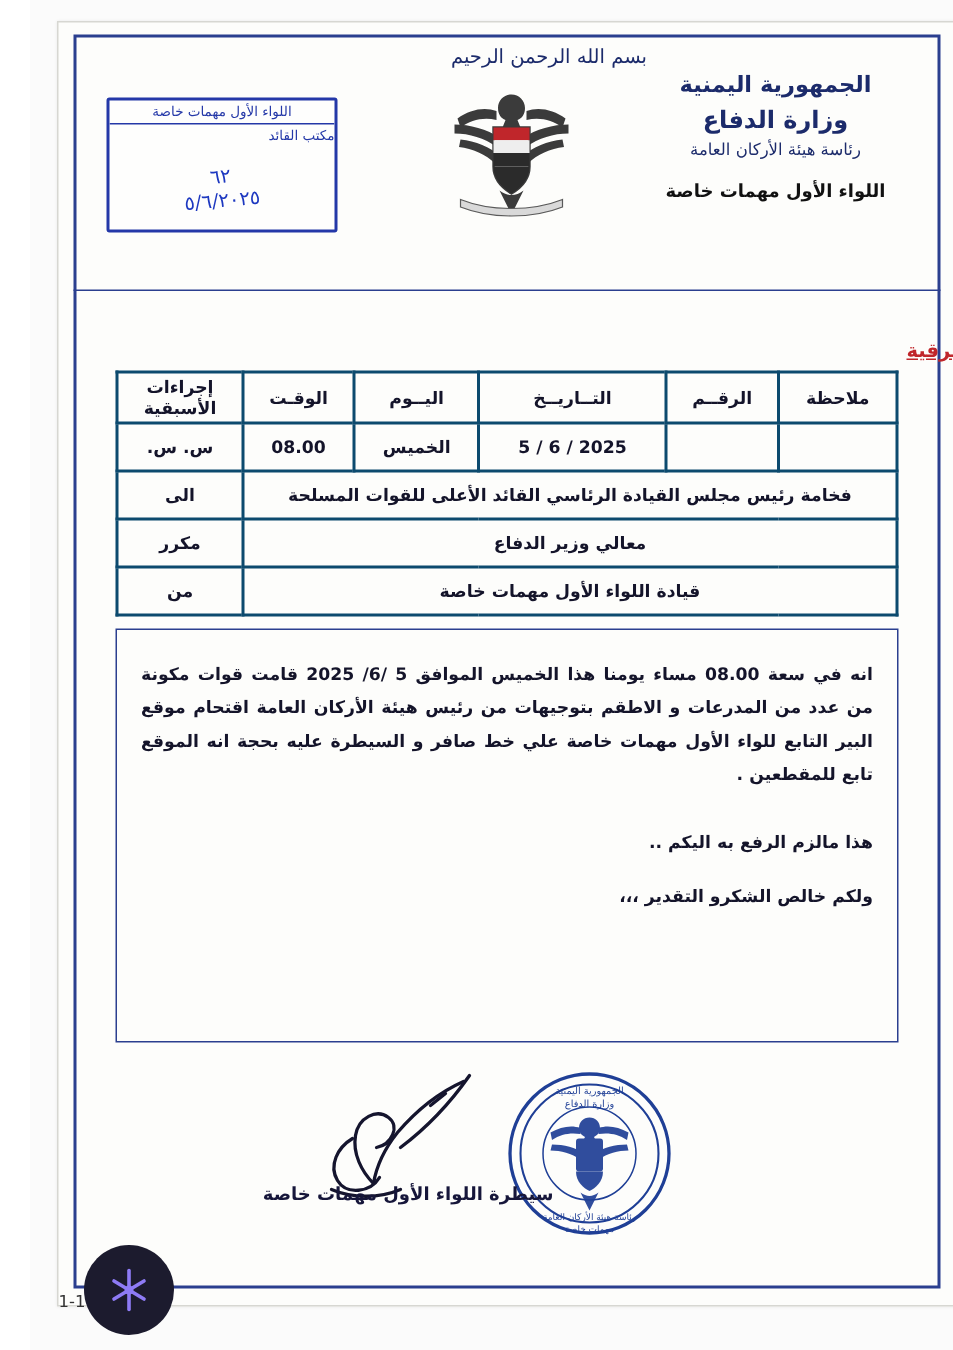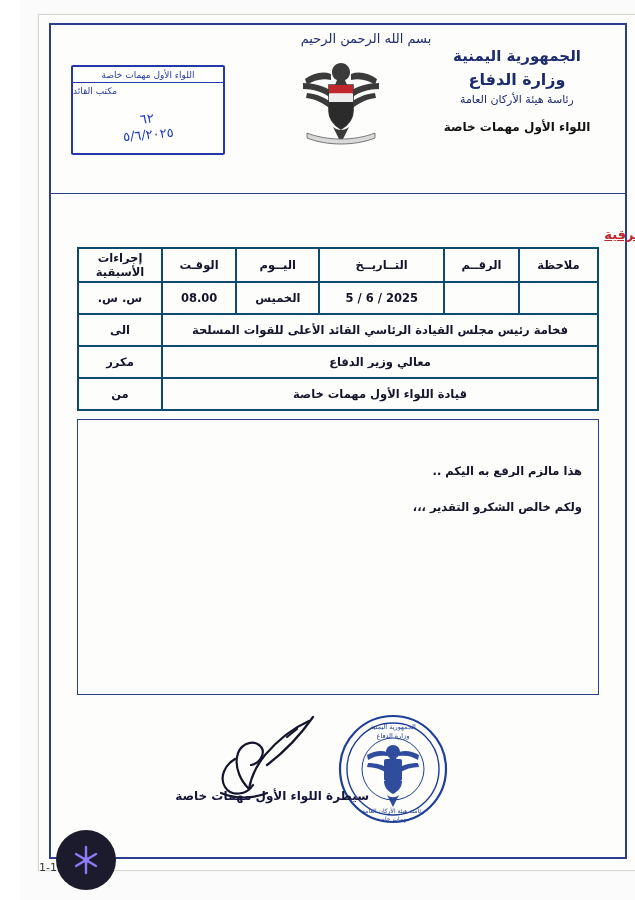--- a/index.html
+++ b/index.html
@@ -114,21 +114,21 @@
     color: #2438a8;
     font-size: 9px;
     text-align: center;
     line-height: 1.4;
     padding: 2px 3px 0 3px;
     border-bottom: 1px solid #2438a8;
   }
   .stamp-box .sl2 {
     color: #2438a8;
     font-size: 9px;
-    text-align: left;
+    text-align: right;
     padding-top: 3px;
   }
   .stamp-hand {
     position: absolute;
     left: 4px;
     top: 44px;
     width: 142px;
     height: 40px;
     color: #1d38c0;
     font-size: 13px;
@@ -366,20 +366,21 @@
         <td class="col-label">مكرر</td>
       </tr>
       <tr class="row-tall">
         <td colspan="5">قيادة اللواء الأول مهمات خاصة</td>
         <td class="col-label">من</td>
       </tr>
     </tbody>
       </table>
 
     <div class="bodybox">
+      <p>انه في سعة 08.00 مساء يومنا هذا الخميس الموافق 5 /6/ 2025  قامت  قوات مكونة من عدد من المدرعات  و الاطقم بتوجيهات من رئيس هيئة الأركان العامة اقتحام موقع البير التابع للواء الأول مهمات خاصة علي خط صافر و السيطرة عليه بحجة انه الموقع تابع للمقطعين .</p>
       <p class="closing1">هذا مالزم الرفع به اليكم ..</p>
       <p class="closing2">ولكم خالص الشكرو التقدير ،،،</p>
     </div>
 
     <div class="sig-area">
       <div class="sig-scribble">
         <svg viewBox="0 0 140 104" xmlns="http://www.w3.org/2000/svg">
           <g fill="none" stroke="#15152e" stroke-width="2.2" stroke-linecap="round">
             <path d="M118 14 C100 22 86 34 74 48 C66 58 60 70 58 82"></path>
             <path d="M122 10 C108 30 92 46 76 58"></path>

